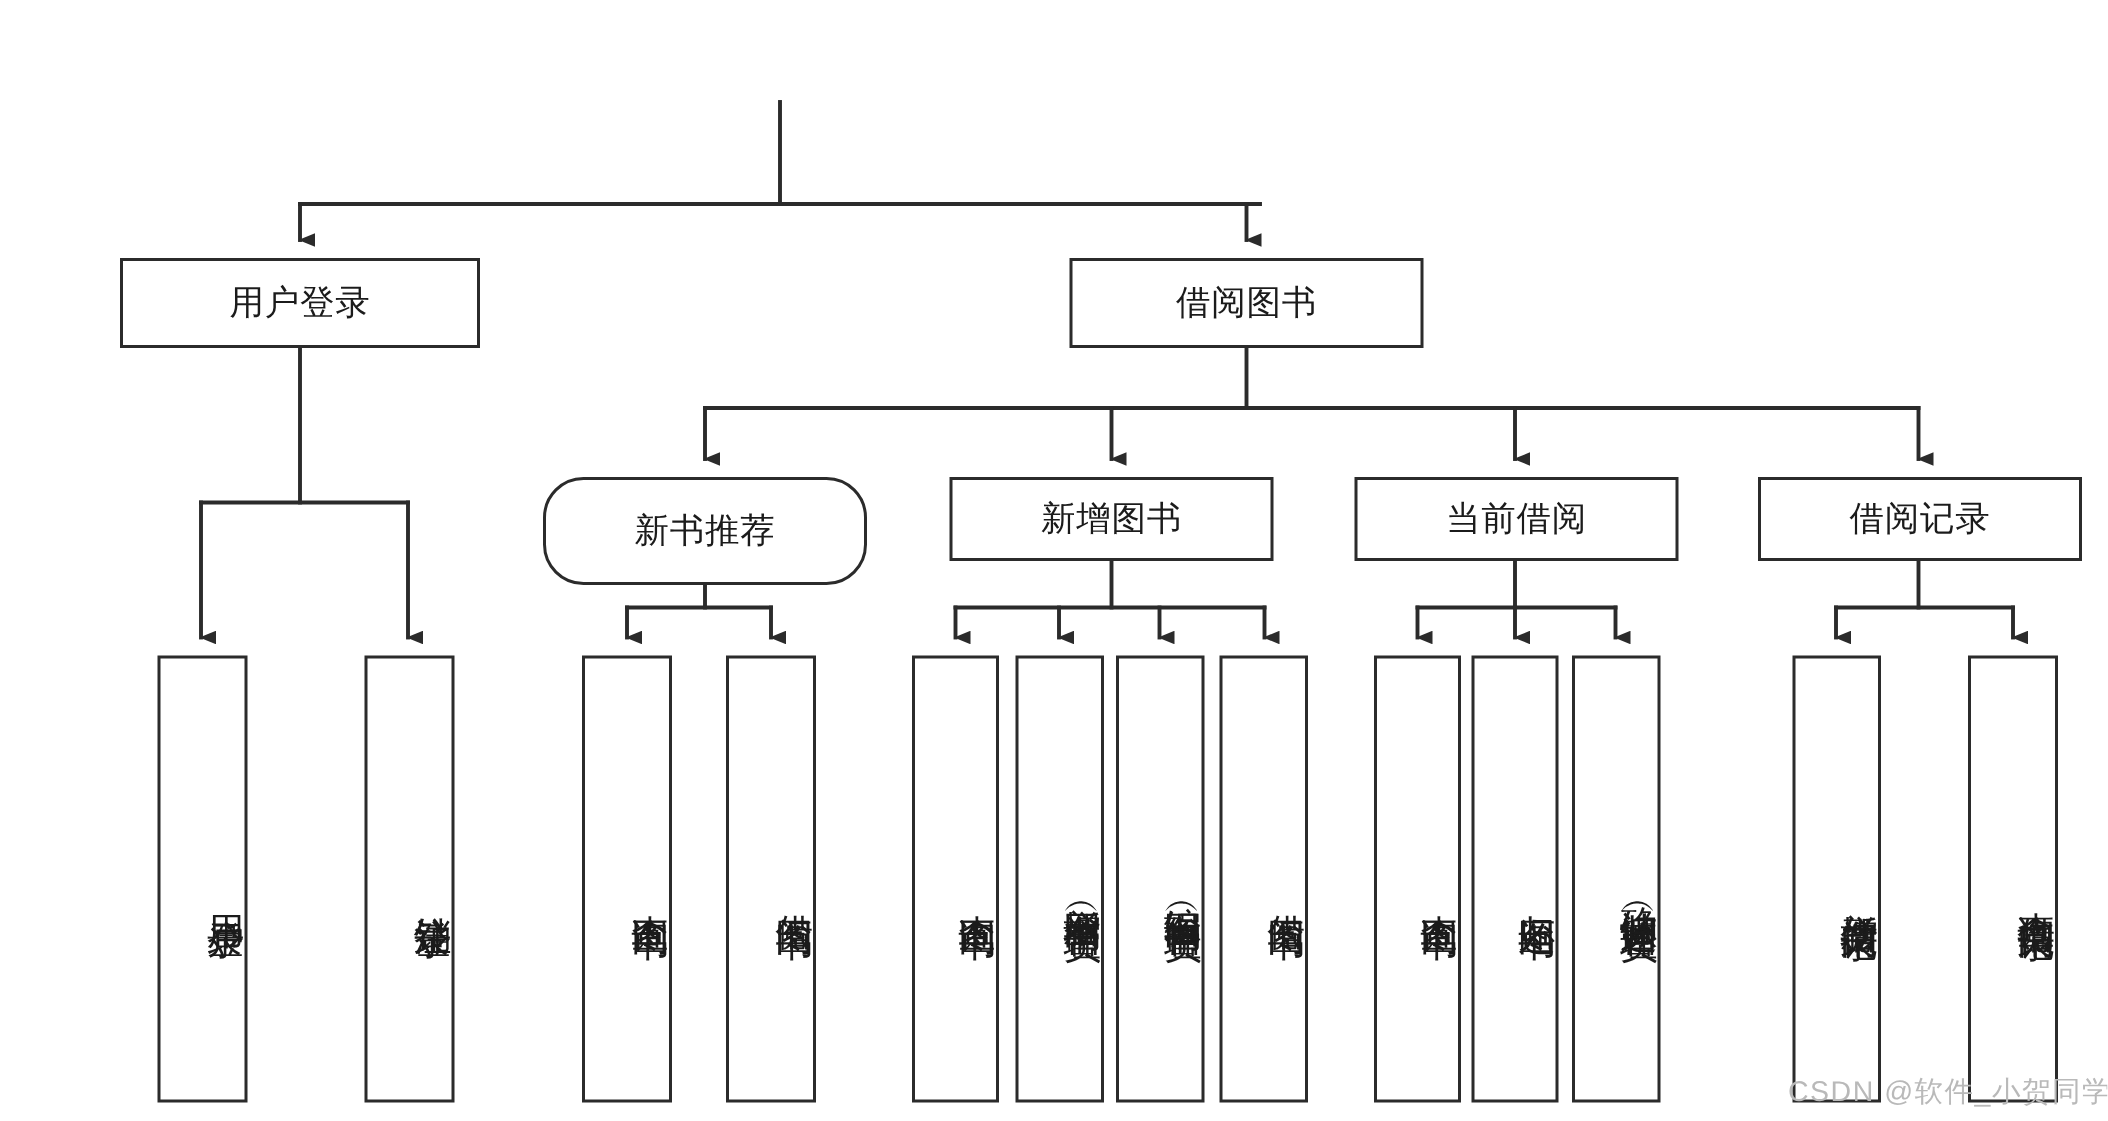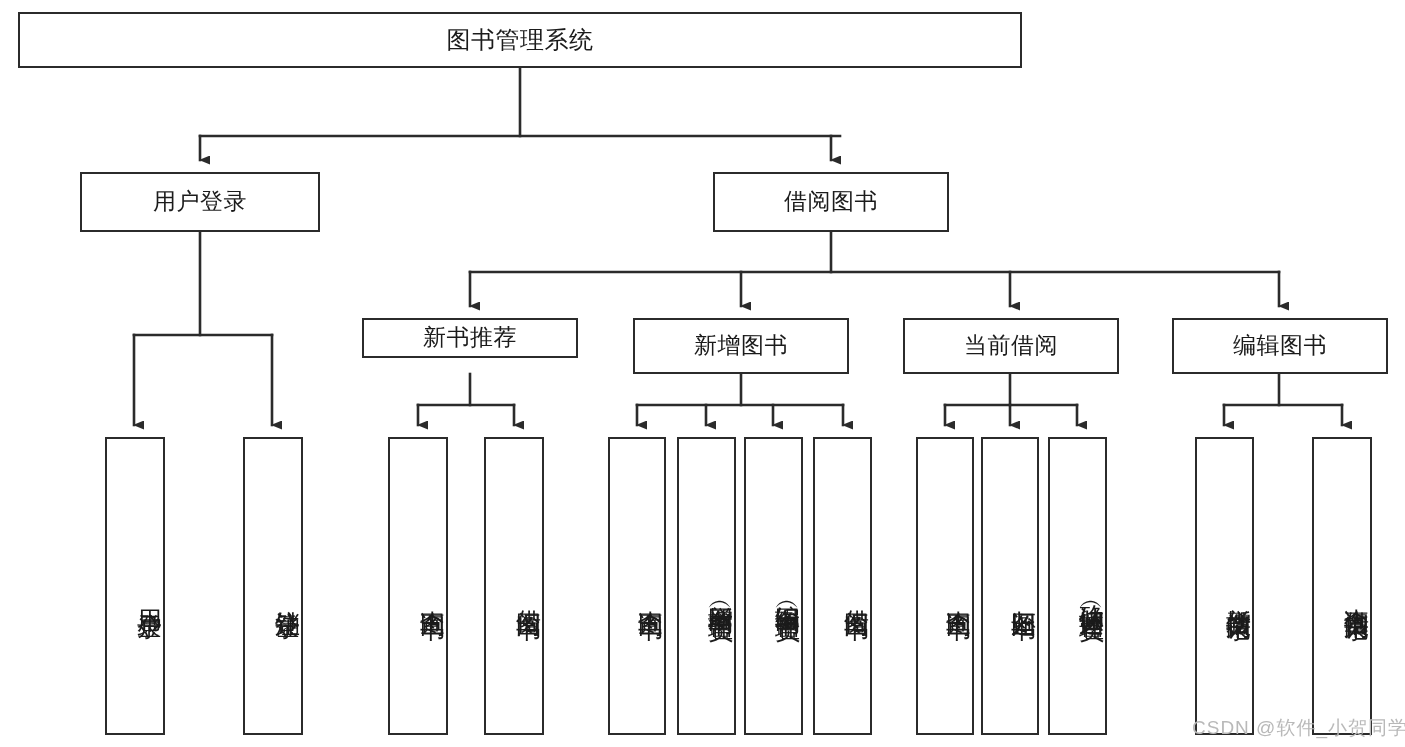--- a/index.html
+++ b/index.html
@@ -109,29 +109,28 @@
       <path d="M1010,405 L1010,425" marker-end="url(#arrowhead)"></path>
       <path d="M1077,405 L1077,425" marker-end="url(#arrowhead)"></path>
 
       <path d="M1279,374 L1279,405"></path>
       <path d="M1224,405 L1342,405"></path>
       <path d="M1224,405 L1224,425" marker-end="url(#arrowhead)"></path>
       <path d="M1342,405 L1342,425" marker-end="url(#arrowhead)"></path>
     </g>
   </svg>
 
-  <div class="node horiz root" style="left: 18px; top: 12px; width: 1004px; height: 56px;">图书管理系统</div>
 
   <div class="node horiz" style="left: 80px; top: 172px; width: 240px; height: 60px;">用户登录</div>
   <div class="node horiz" style="left: 713px; top: 172px; width: 236px; height: 60px;">借阅图书</div>
 
-  <div class="node horiz" style="left: 362px; top: 318px; width: 216px; height: 40px;">新书推荐</div>
+  <div class="node horiz" style="left: 362px; top: 318px; width: 216px; height: 72px; border-radius: 27px;">新书推荐</div>
   <div class="node horiz" style="left: 633px; top: 318px; width: 216px; height: 56px;">新增图书</div>
   <div class="node horiz" style="left: 903px; top: 318px; width: 216px; height: 56px;">当前借阅</div>
-  <div class="node horiz" style="left: 1172px; top: 318px; width: 216px; height: 56px;">编辑图书</div>
+  <div class="node horiz" style="left: 1172px; top: 318px; width: 216px; height: 56px;">借阅记录</div>
 
   <div class="node vert" style="left: 105px; top: 437px; width: 60px; height: 298px;">用户登录</div>
   <div class="node vert" style="left: 243px; top: 437px; width: 60px; height: 298px;">注销登录</div>
   <div class="node vert" style="left: 388px; top: 437px; width: 60px; height: 298px;">查询图书</div>
   <div class="node vert" style="left: 484px; top: 437px; width: 60px; height: 298px;">借阅图书</div>
   <div class="node vert" style="left: 608px; top: 437px; width: 58px; height: 298px;">查询图书</div>
   <div class="node vert" style="left: 677px; top: 437px; width: 59px; height: 298px;">新增图书（管理员）</div>
   <div class="node vert" style="left: 744px; top: 437px; width: 59px; height: 298px;">编辑图书（管理员）</div>
   <div class="node vert" style="left: 813px; top: 437px; width: 59px; height: 298px;">借阅图书</div>
   <div class="node vert" style="left: 916px; top: 437px; width: 58px; height: 298px;">查询图书</div>

